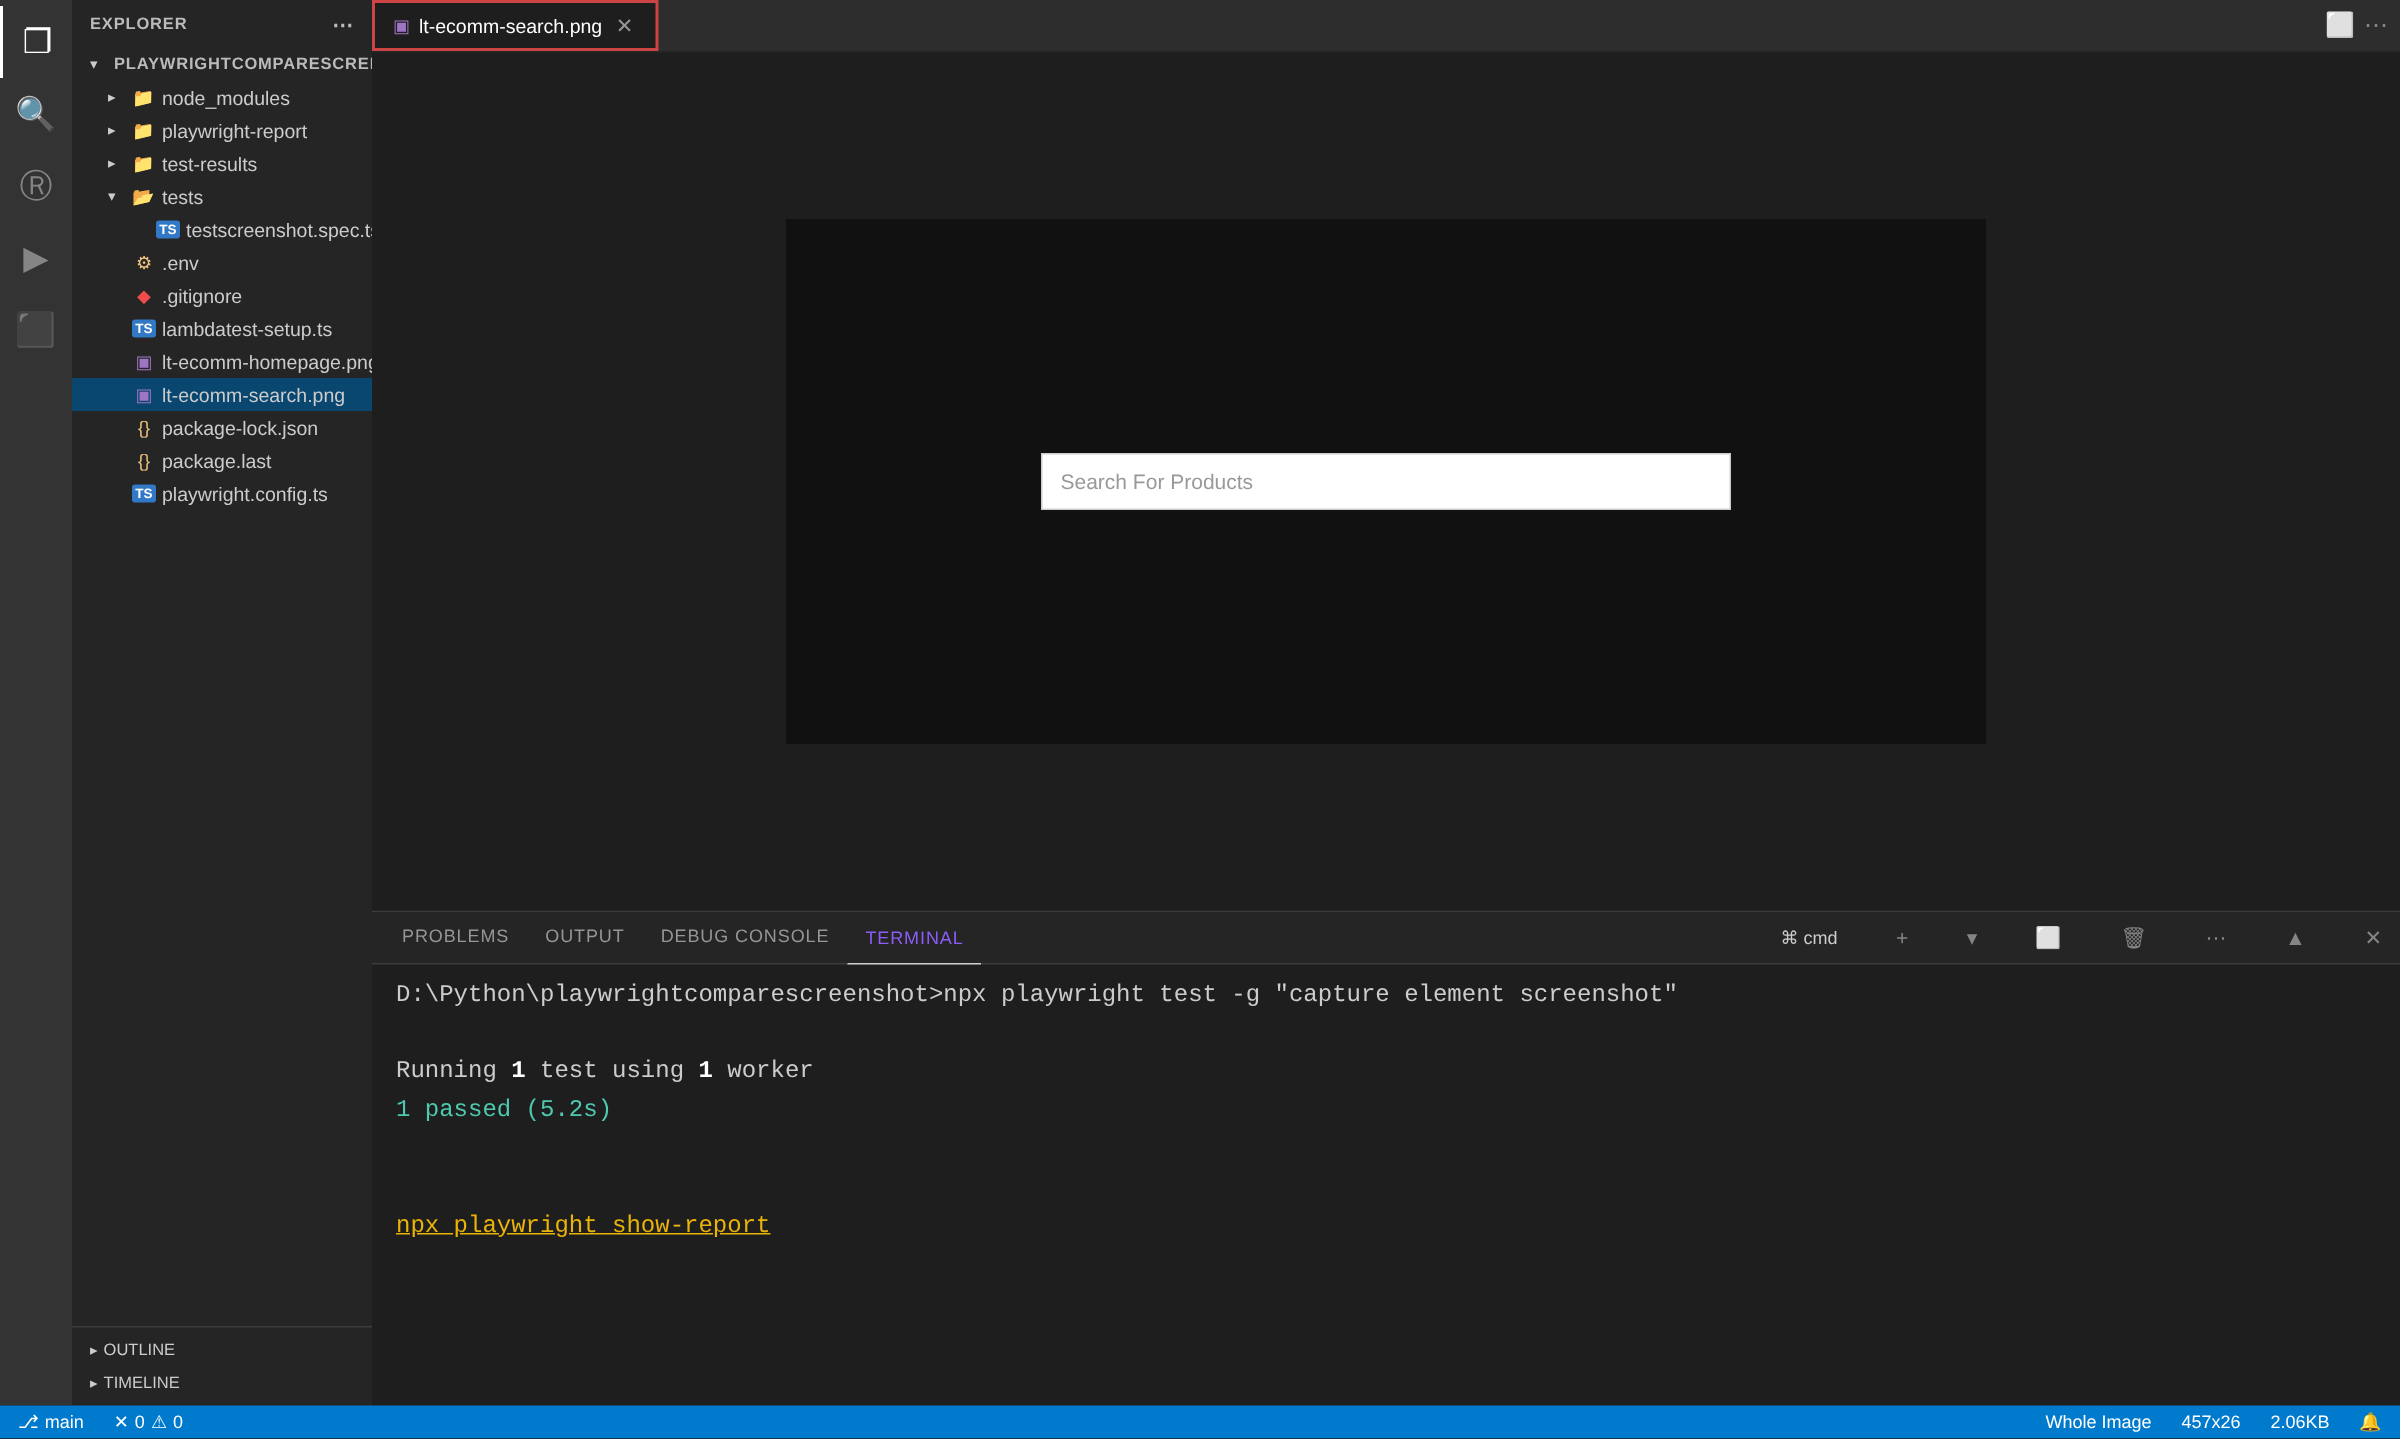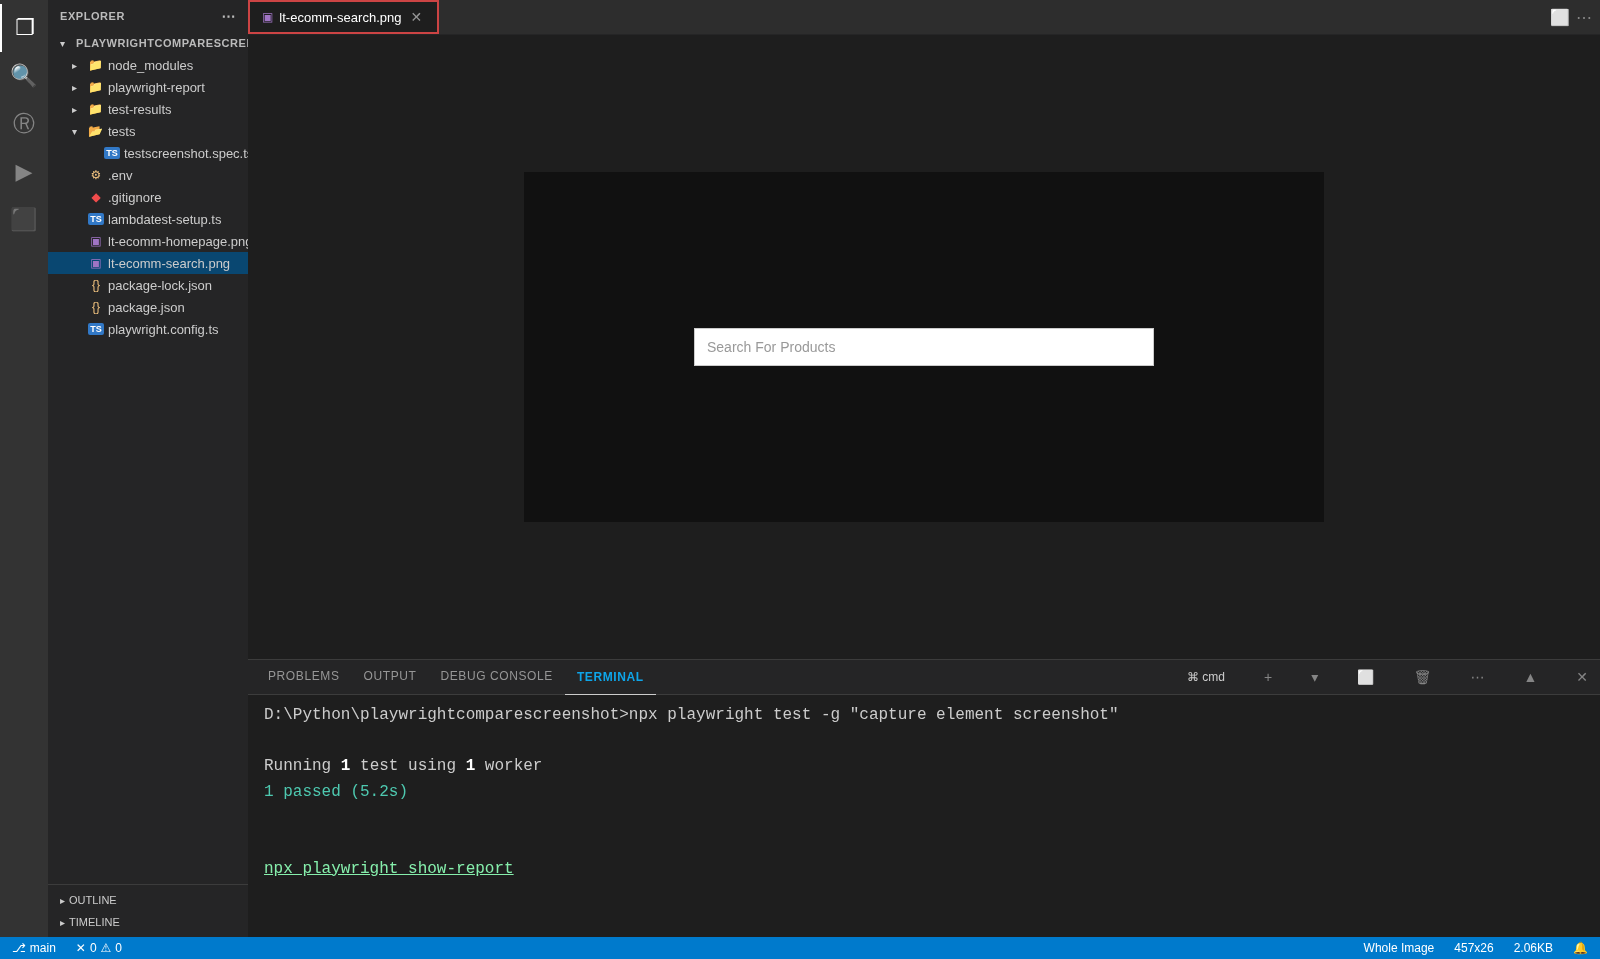--- a/index.html
+++ b/index.html
@@ -207,21 +207,21 @@
     .image-preview {
       display: flex;
       align-items: center;
       justify-content: center;
       width: 100%;
       height: 100%;
     }
 
     
     .panel-area {
-      height: 278px;
+      height: 330px;
       background: #1e1e1e;
       border-top: 1px solid #3c3c3c;
       display: flex;
       flex-direction: column;
       flex-shrink: 0;
     }
     .panel-tabs {
       display: flex;
       align-items: center;
       background: #252526;
@@ -236,23 +236,22 @@
       display: flex;
       align-items: center;
       color: #969696;
       cursor: pointer;
       font-size: 12px;
       border-bottom: 2px solid transparent;
       text-transform: uppercase;
       letter-spacing: 0.05em;
     }
     .panel-tab.active {
-      color: #0ea5e9;
+      color: #8b5cf6;
       border-bottom: 1px solid #cccccc;
-      font-weight: bold;
     }
     .panel-tab-right {
       margin-left: auto;
       display: flex;
       align-items: center;
       gap: 6px;
       color: #858585;
       font-size: 14px;
     }
     .panel-tab-right-icon {
@@ -265,21 +264,21 @@
       flex: 1;
       padding: 8px 16px;
       font-family: 'Consolas', 'Courier New', monospace;
       font-size: 16px;
       overflow-y: auto;
       line-height: 1.6;
     }
     .terminal-line { color: #cccccc; }
     .terminal-prompt { color: #cccccc; }
     .terminal-passed { color: #4ec9b0; }
-    .terminal-link { color: #86efac; text-decoration: underline; cursor: pointer; }
+    .terminal-link { color: #eab308; text-decoration: underline; cursor: pointer; }
     .terminal-bold { font-weight: bold; color: #ffffff; }
     .terminal-cursor { 
       display: inline-block;
       width: 8px;
       height: 14px;
       background: #cccccc;
       vertical-align: middle;
     }
 
     
@@ -408,21 +407,21 @@
 
         <div class="tree-item tree-indent-1">
           <span class="arrow" style="width:16px;"></span>
           <span class="icon icon-json">{}</span>
           <span>package-lock.json</span>
         </div>
 
         <div class="tree-item tree-indent-1">
           <span class="arrow" style="width:16px;"></span>
           <span class="icon icon-json">{}</span>
-          <span>package.json</span>
+          <span>package.last</span>
         </div>
 
         <div class="tree-item tree-indent-1">
           <span class="arrow" style="width:16px;"></span>
           <span class="icon">
               <span style="background:#3178c6; color:white; font-size:9px; font-weight:bold; padding:1px 2px; border-radius:2px;">TS</span>
             </span>
           <span>playwright.config.ts</span>
         </div>
       </div>

